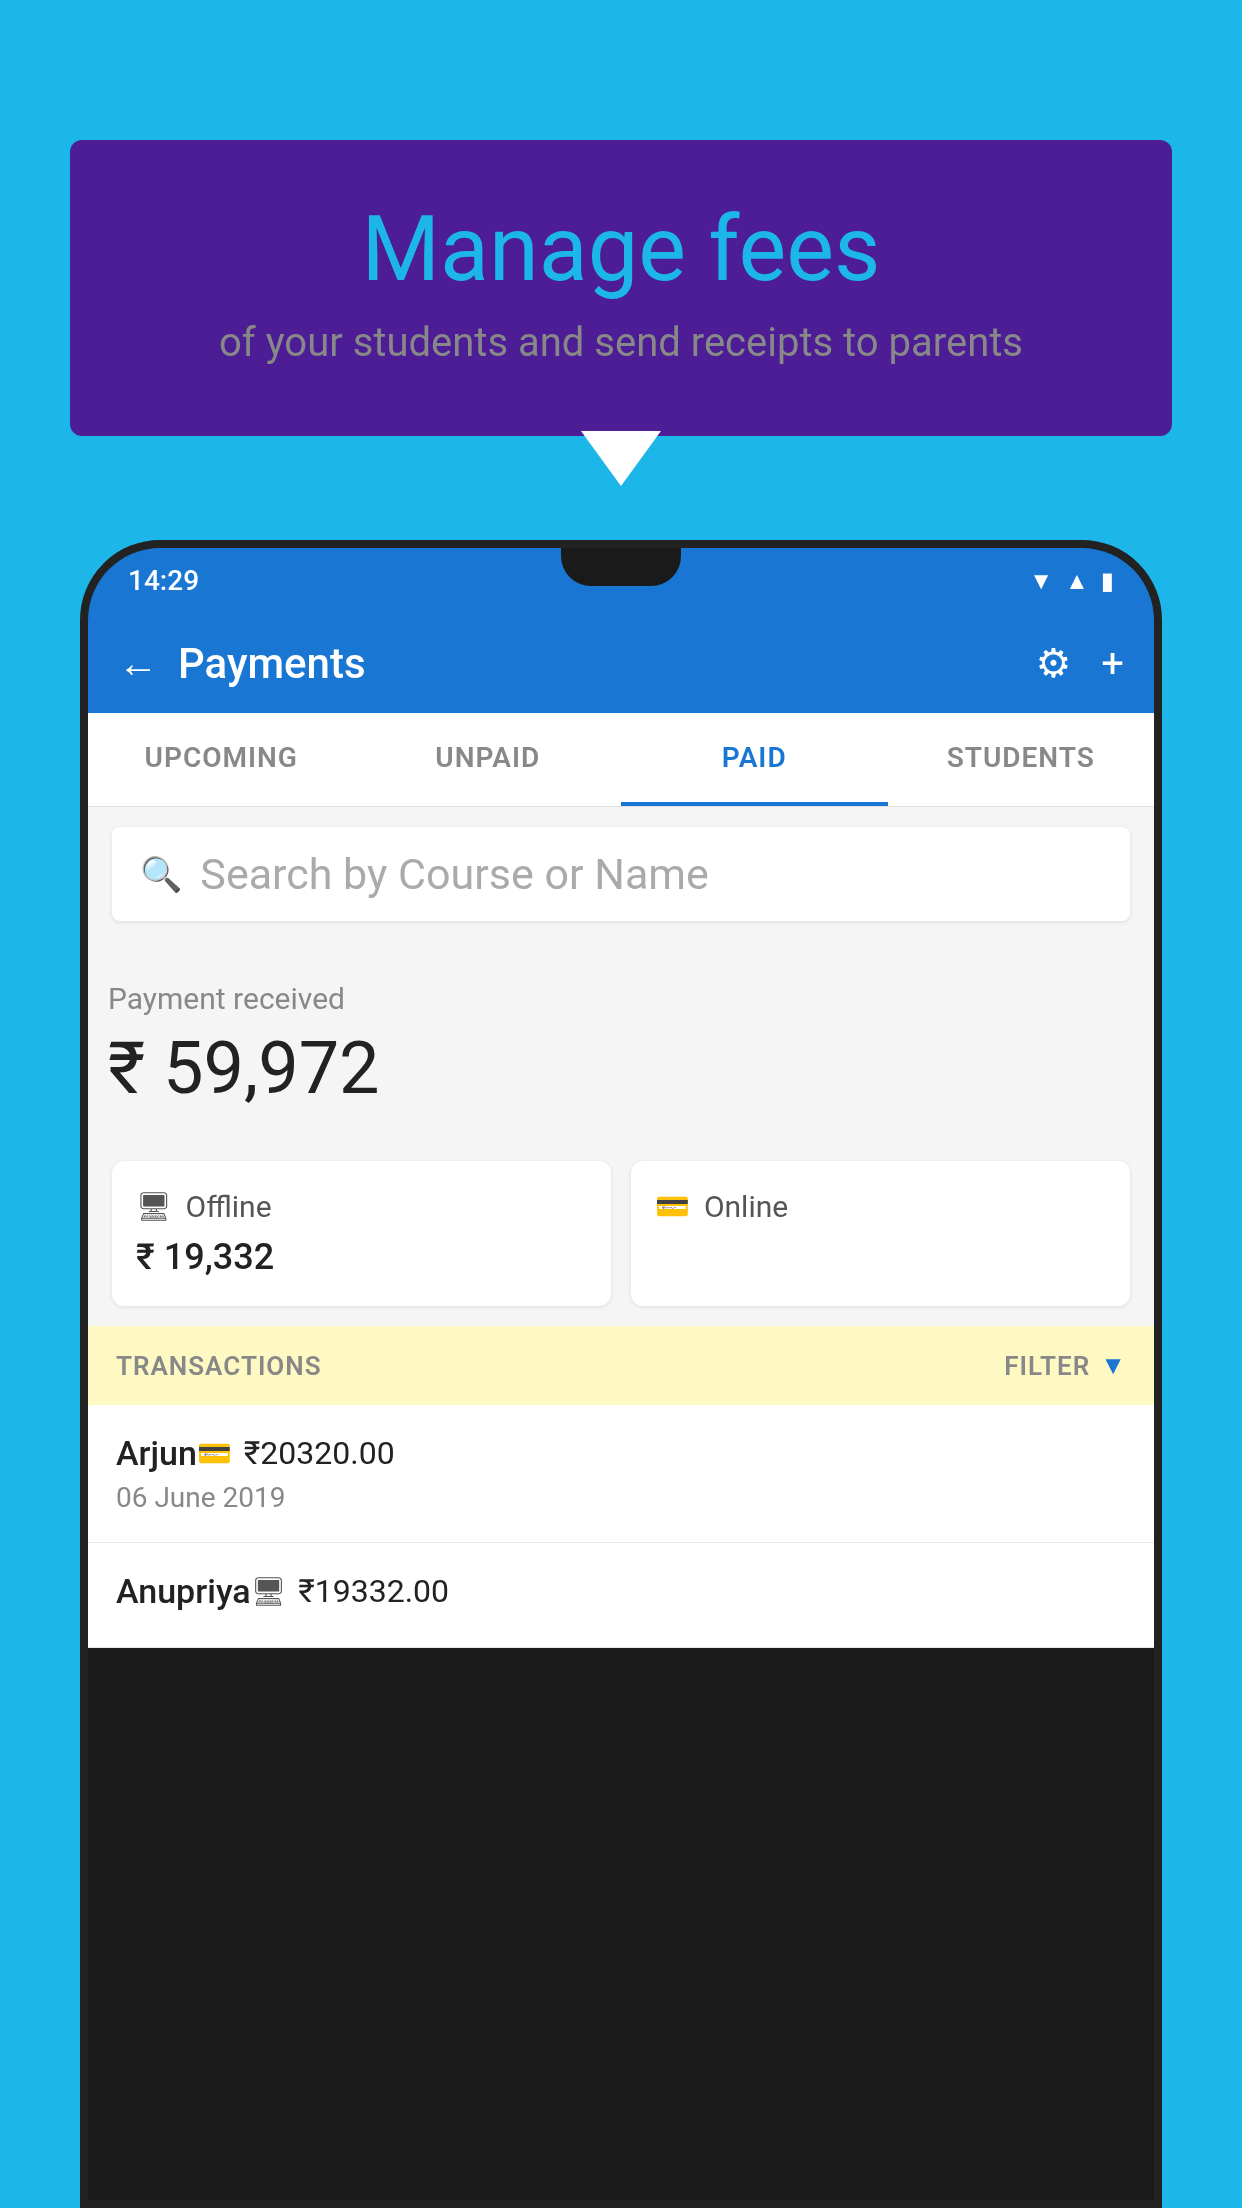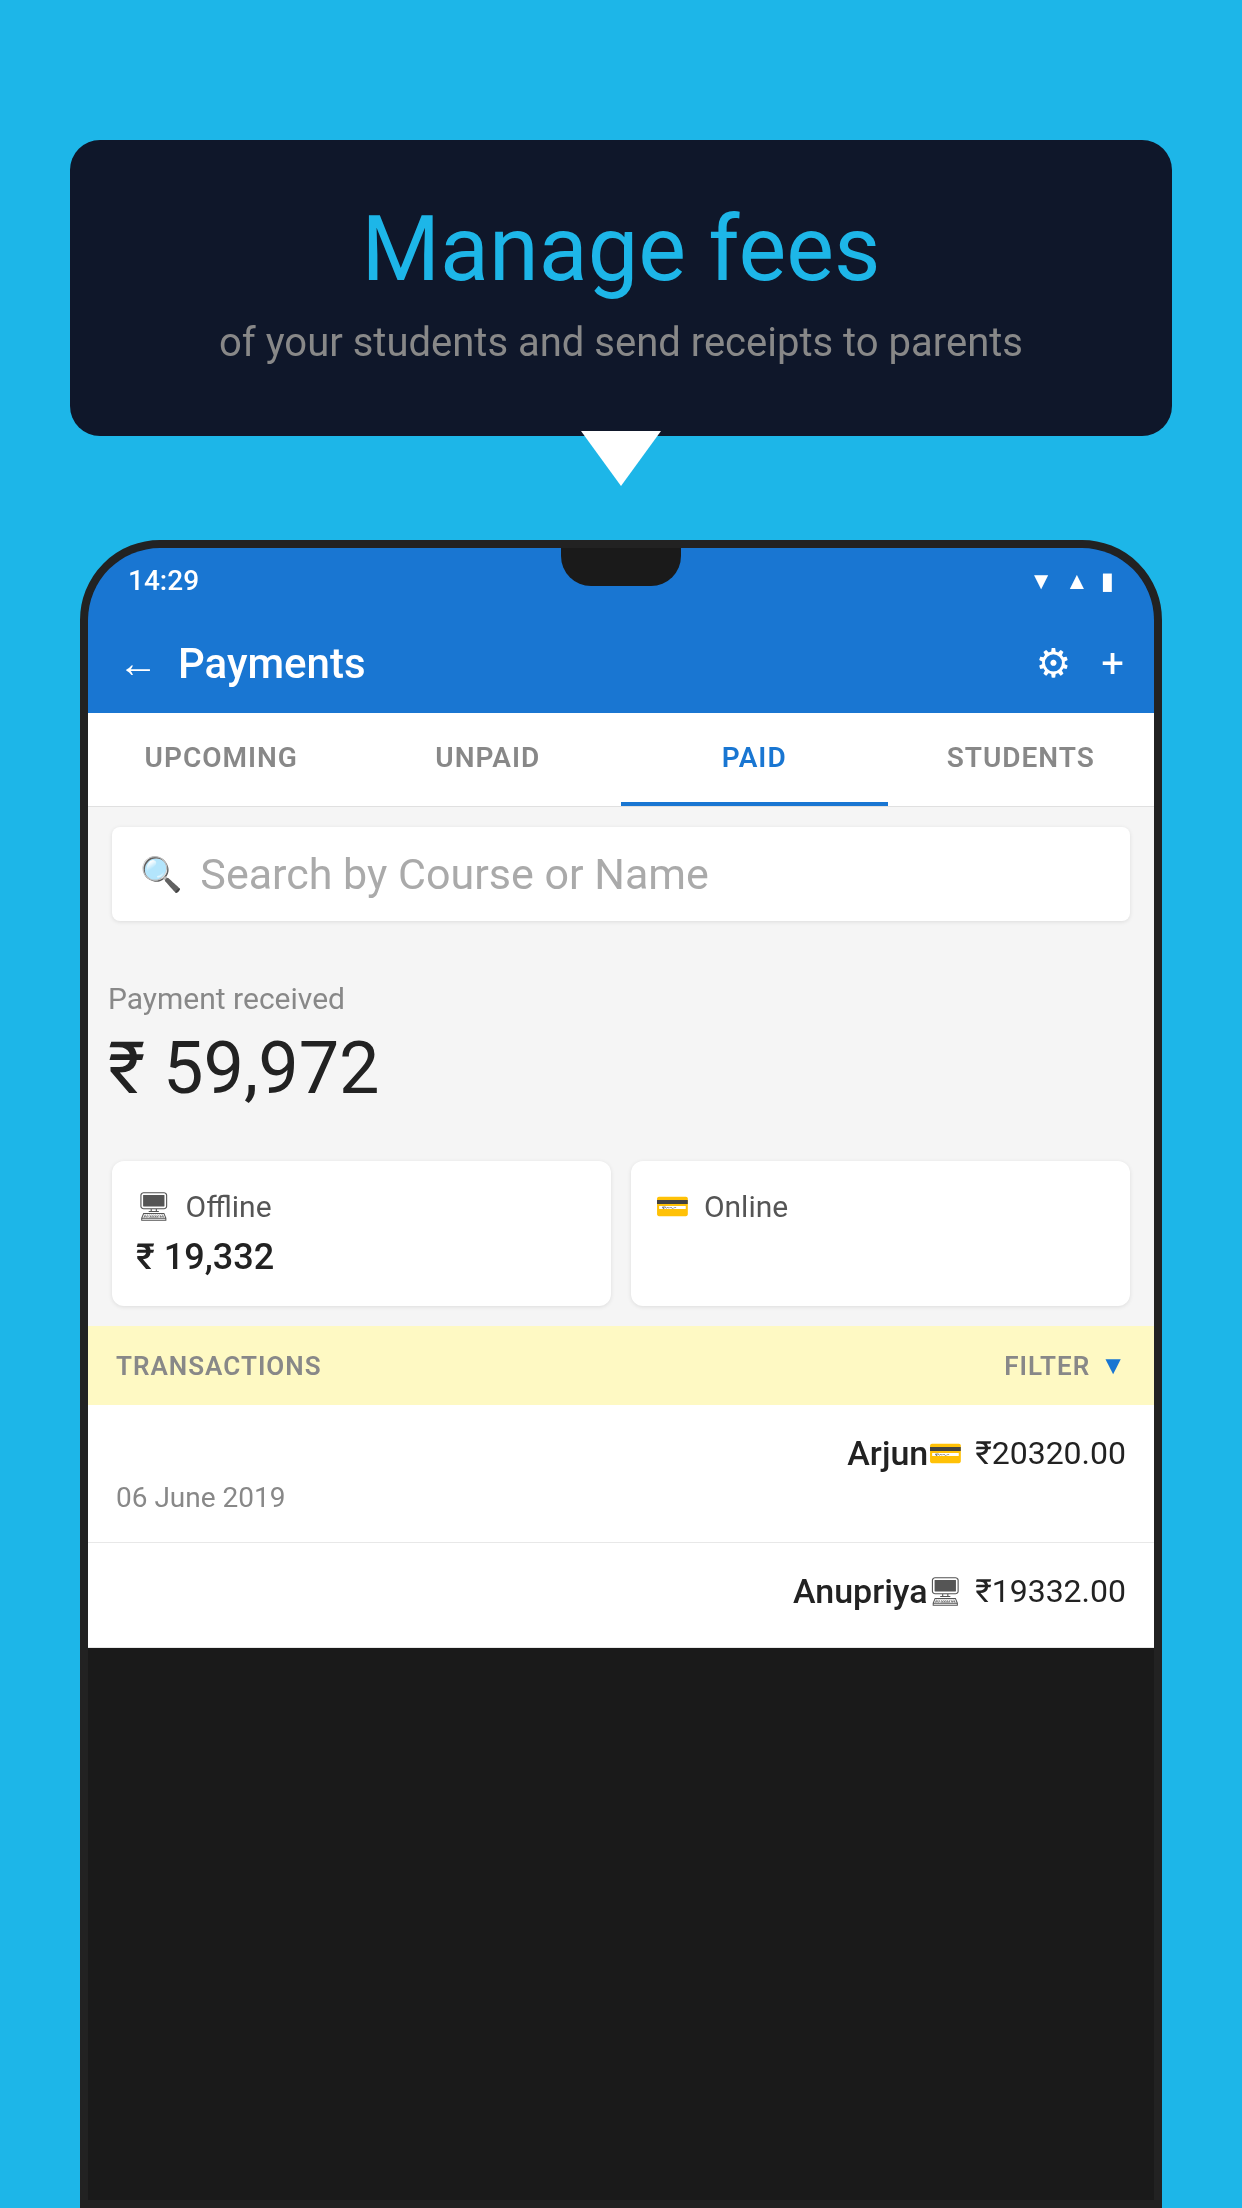--- a/index.html
+++ b/index.html
@@ -15,22 +15,22 @@
 
     
     .speech-bubble-container {
       position: absolute;
       top: 140px;
       left: 70px;
       right: 70px;
     }
 
     .speech-bubble {
-      background: #0f172a;
-      border-radius: 30px;
+      background: #4c1d95;
+      border-radius: 12px;
       padding: 60px 80px 70px;
       text-align: center;
       position: relative;
     }
 
     .speech-bubble::after {
       content: '';
       position: absolute;
       bottom: -50px;
       left: 50%;
@@ -287,24 +287,23 @@
 
     
     .transaction-row {
       background: white;
       padding: 28px 28px;
       border-bottom: 1px solid #e8e8e8;
     }
 
     .transaction-top {
       display: flex;
-      justify-content: flex-end;
+      justify-content: flex-start;
       align-items: center;
       margin-bottom: 8px;
-      margin-left: 32px;
     }
 
     .transaction-name {
       font-size: 34px;
       font-weight: 500;
       color: #222;
     }
 
     .transaction-amount-wrapper {
       display: flex;

